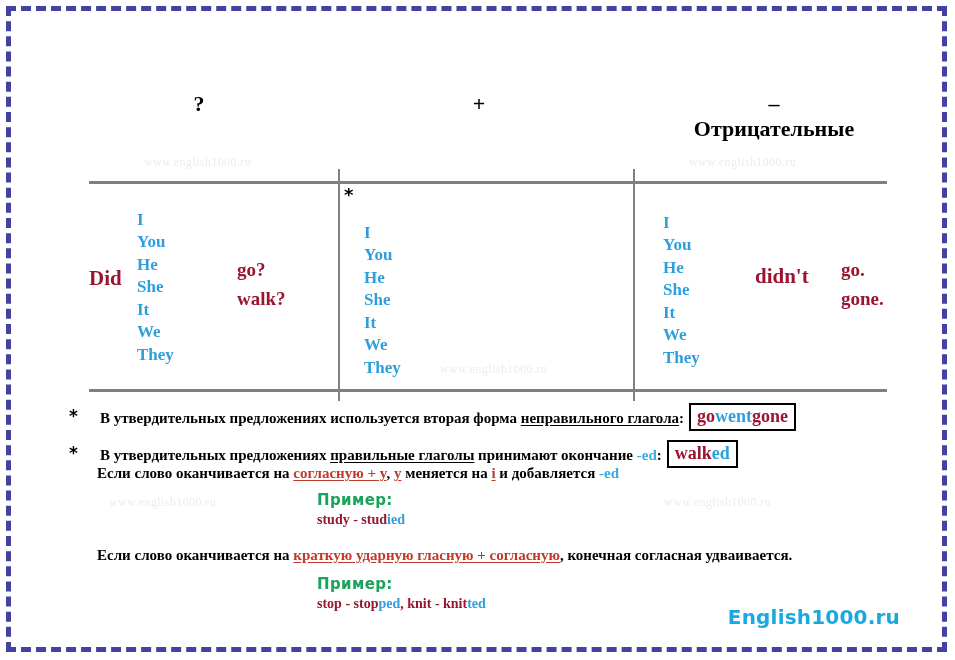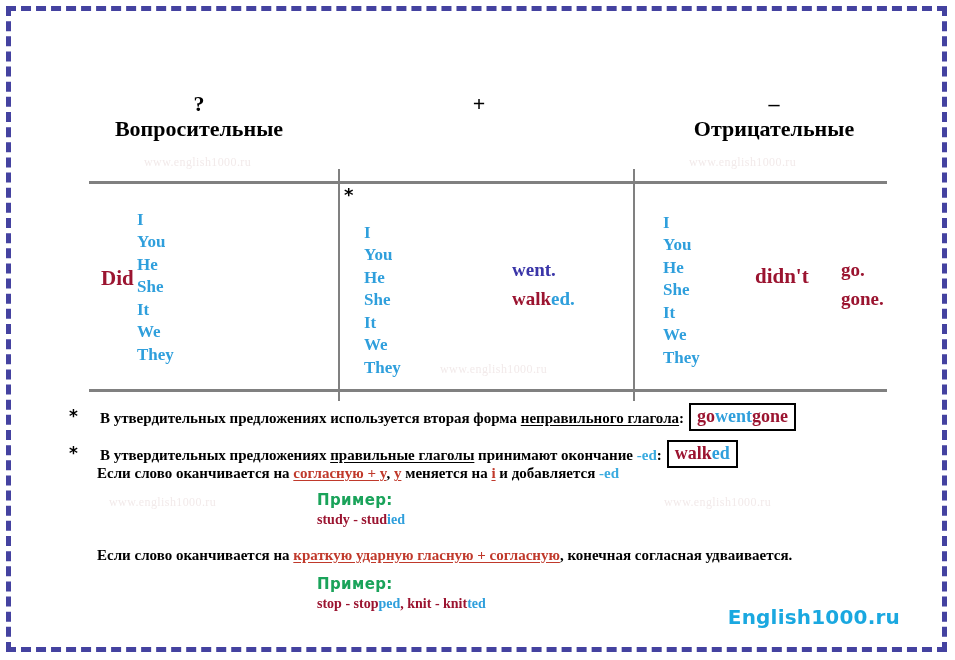--- a/index.html
+++ b/index.html
@@ -156,21 +156,21 @@
   .star-mark {
     position: absolute;
     font-family: "DejaVu Sans", sans-serif;
     font-size: 18px;
     font-weight: bold;
     color: #000000;
     line-height: 1;
   }
 
   
-  #did      { left: 12px;   top: 82px; }
+  #did      { left: 0;   top: 82px; }
   #pron-q   { left: 48px;  top: 25px; }
   #verbs-q  { left: 148px; top: 72px; }
 
   
   #star-a   { left: 4px;   top: 2px; }
   #pron-a   { left: 24px;  top: 38px; }
   #verbs-a  { left: 172px; top: 72px; }
 
   
   #pron-n   { left: 28px;  top: 28px; }
@@ -264,21 +264,20 @@
 </head>
 <body>
 
 <div id="poster">
 
 
   <div id="headers">
 
     <div class="col-head" id="head-q">
       <div class="sign">?</div>
-      <div class="head-word">Вопросительные</div>
     </div>
 
     <div class="col-head" id="head-a">
       <div class="sign">+</div>
     </div>
 
     <div class="col-head" id="head-n">
       <div class="sign">–</div>
       <div class="head-word">Отрицательные</div>
     </div>
@@ -298,41 +297,37 @@
       <div class="aux" id="did">Did</div>
       <div class="pronouns" id="pron-q">
         <div>I</div>
         <div>You</div>
         <div>He</div>
         <div>She</div>
         <div>It</div>
         <div>We</div>
         <div>They</div>
       </div>
+      <div class="verbs" id="verbs-q">
+        <div class="red">go?</div>
+        <div class="red">walk?</div>
+      </div>
     </div>
 
     <div class="cell" id="cell-a">
       <div class="star-mark" id="star-a">*</div>
       <div class="pronouns" id="pron-a">
         <div>I</div>
         <div>You</div>
         <div>He</div>
         <div>She</div>
         <div>It</div>
         <div>We</div>
         <div>They</div>
       </div>
-      <div class="verbs" id="verbs-a">
-        <div>
-          <span class="navy">went.</span>
-        </div>
-        <div>
-          <span class="red">walk</span><span class="blue">ed.</span>
-        </div>
-      </div>
       <span class="wm" style="left:100px; top:178px;">www.english1000.ru</span>
     </div>
 
     <div class="cell" id="cell-n">
       <div class="pronouns" id="pron-n">
         <div>I</div>
         <div>You</div>
         <div>He</div>
         <div>She</div>
         <div>It</div>

